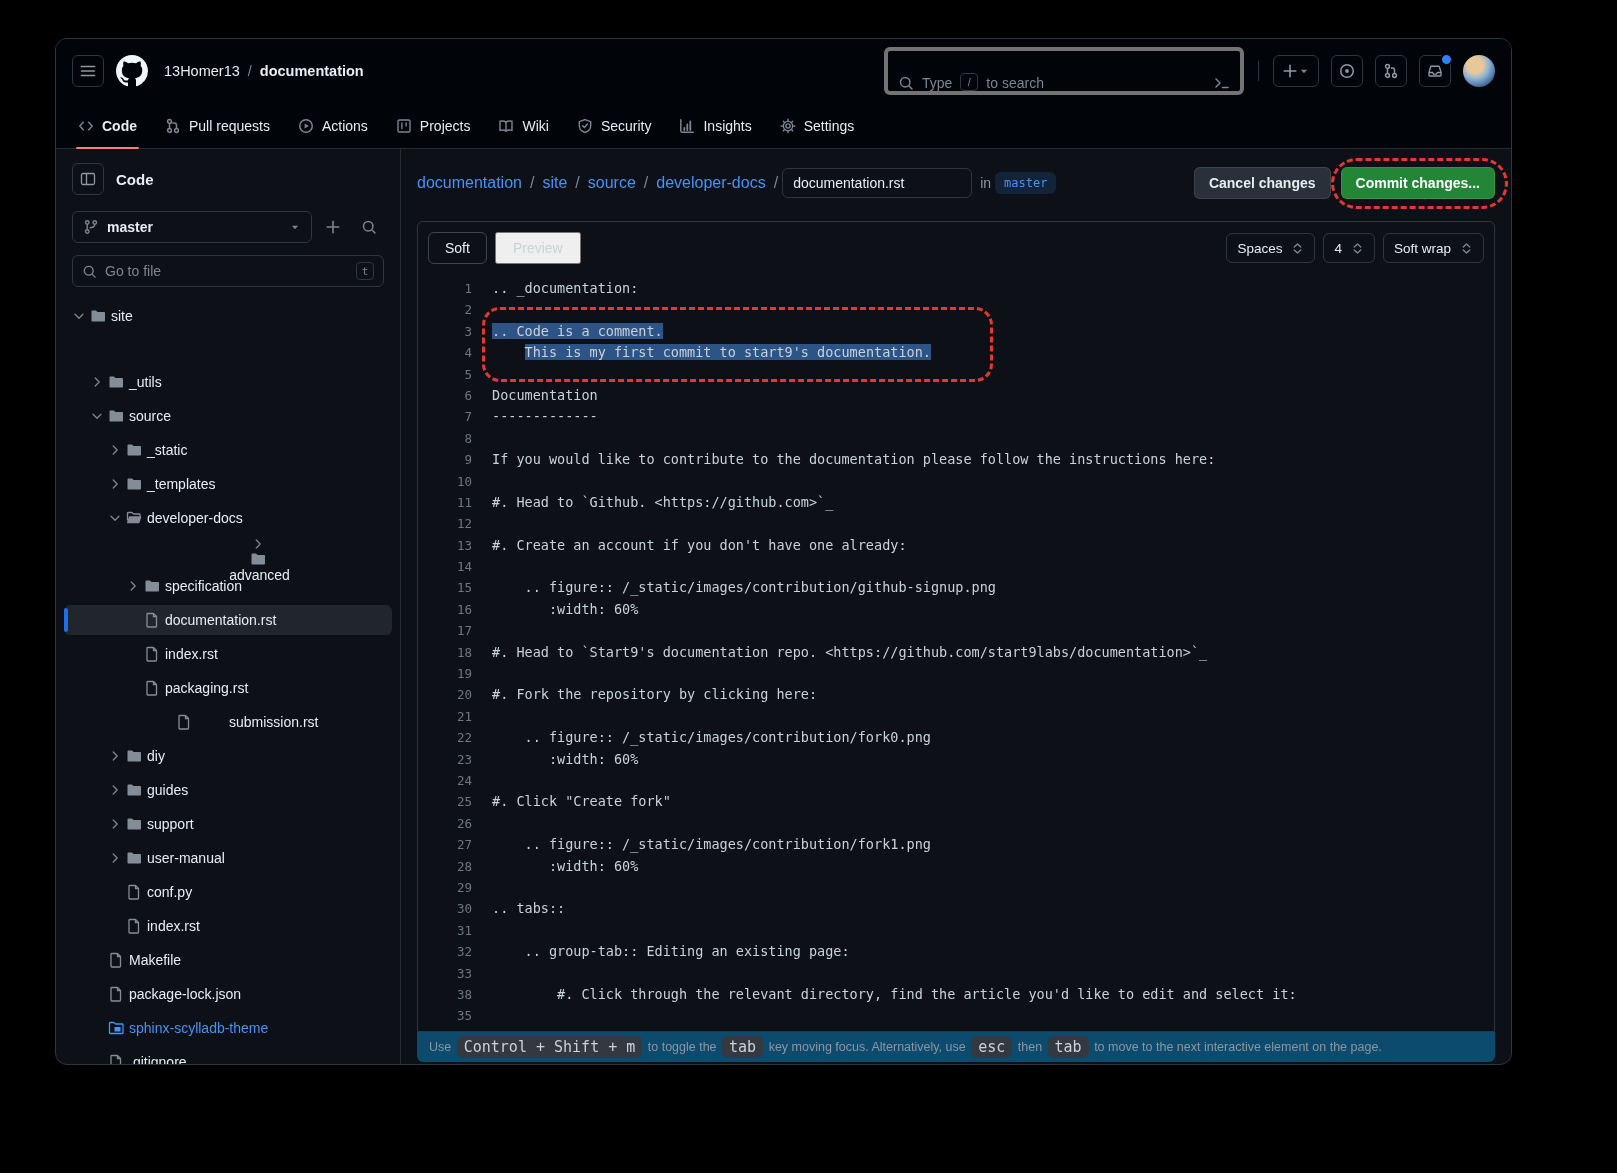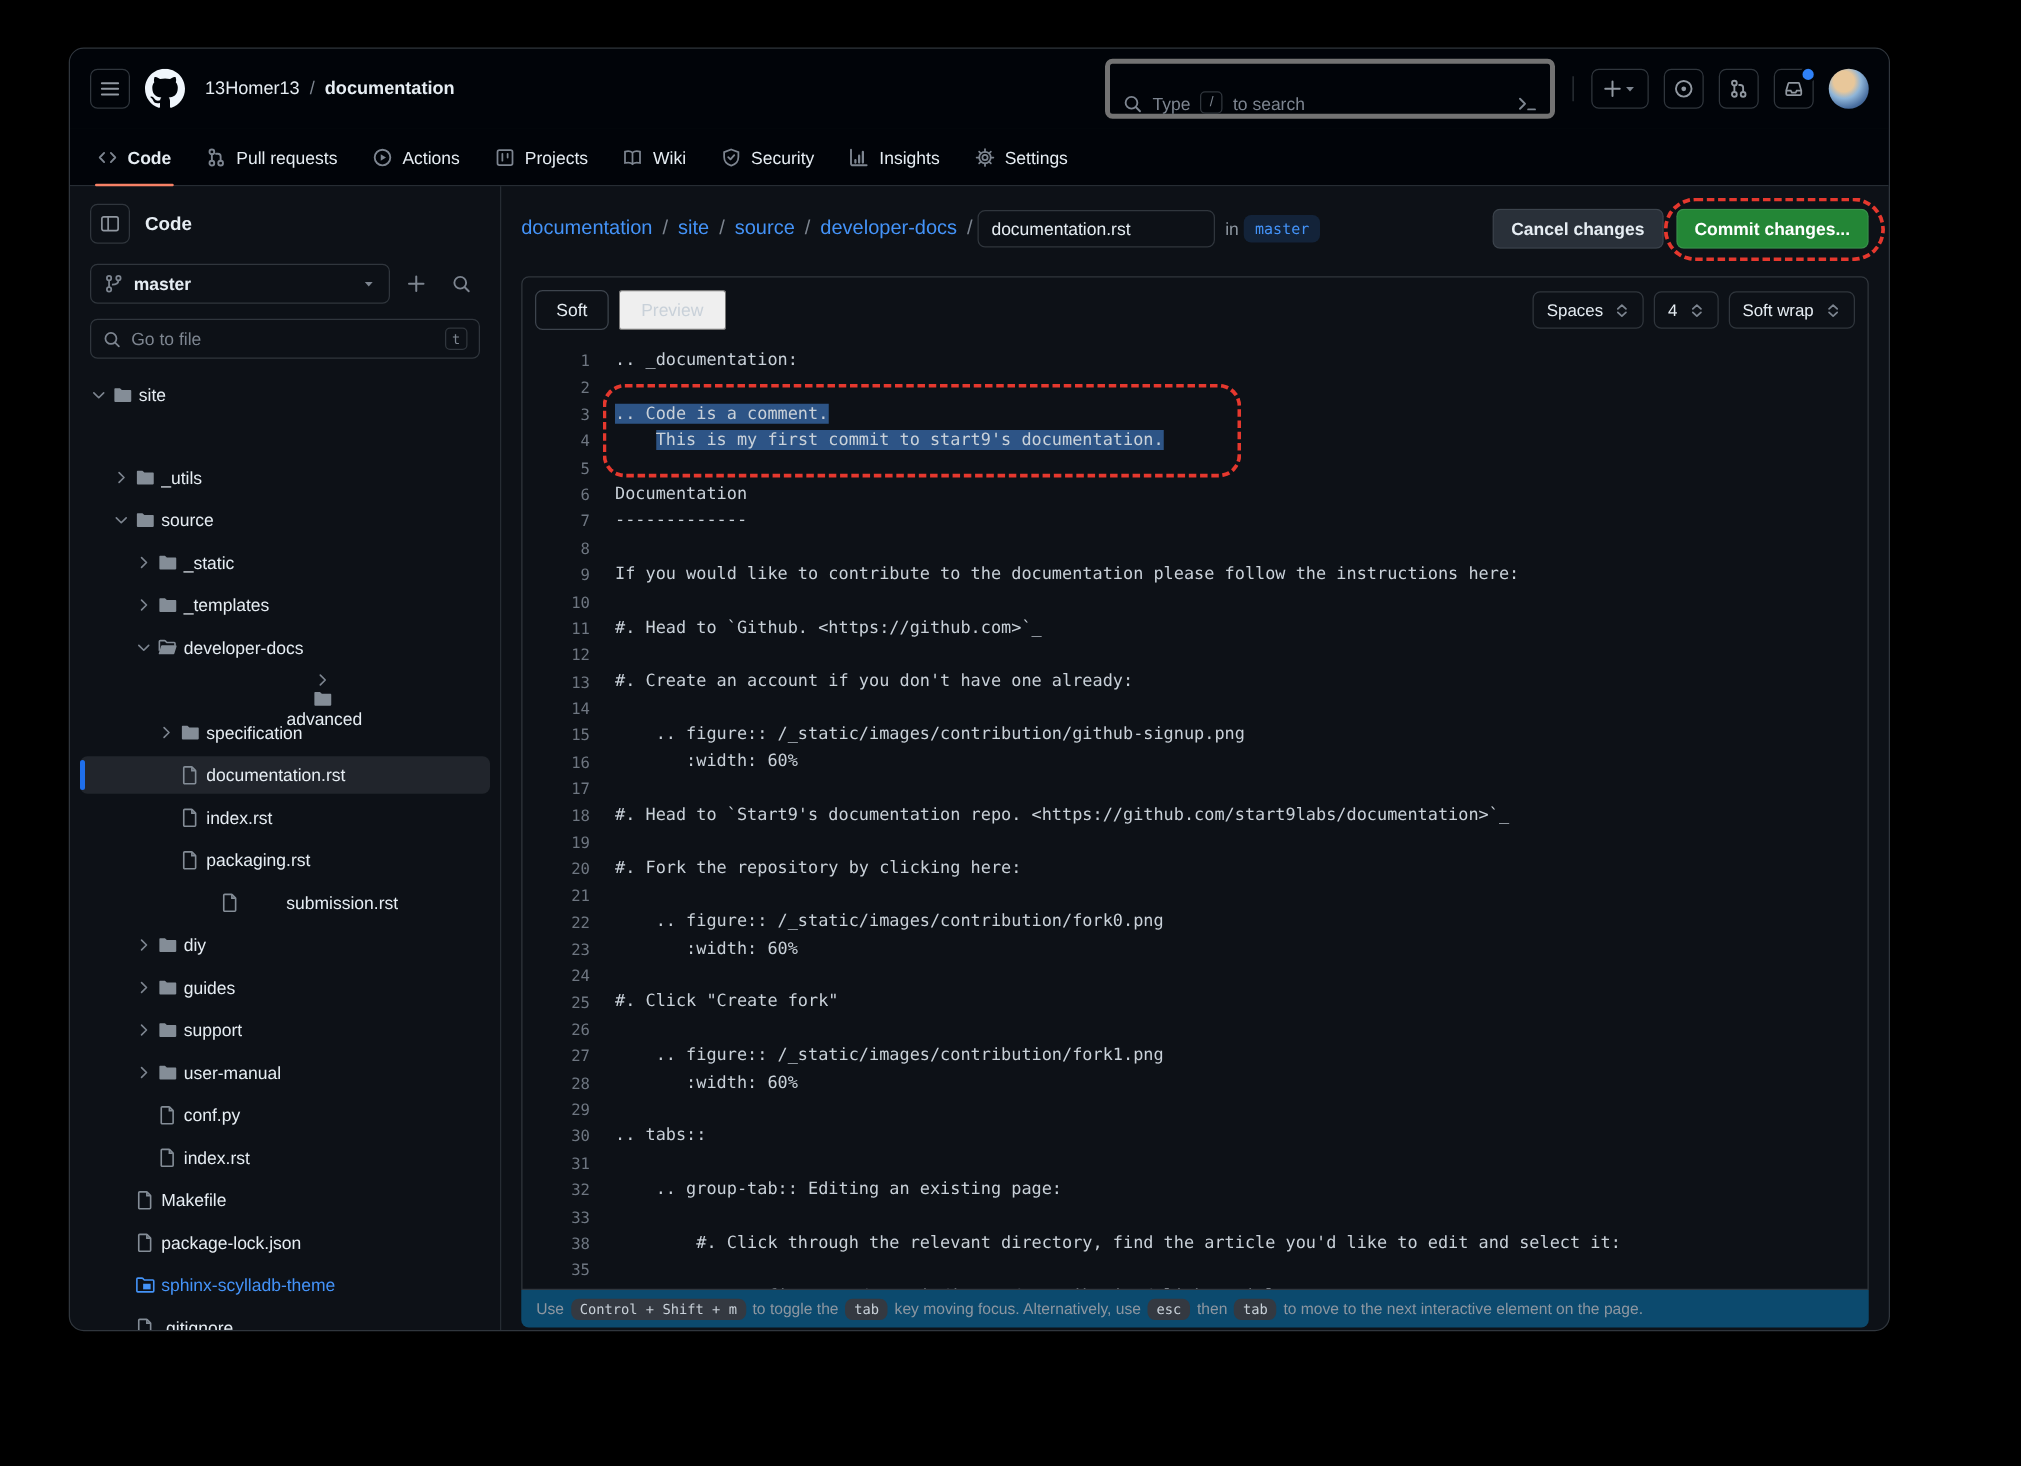--- a/index.html
+++ b/index.html
@@ -94,21 +94,21 @@
   .editor-body{flex:1;position:relative;overflow:hidden;padding-top:4px;font-family:"DejaVu Sans Mono",monospace;}
   .cl{display:flex;height:21.4px;line-height:21.4px;}
   .cl .ln{width:74px;padding-right:20px;box-sizing:border-box;text-align:right;color:#6e7681;font-size:12.5px;flex:0 0 auto;}
   .cl .ct{font-size:13.5px;color:#c9d1d9;white-space:pre;}
   .sel{background:var(--selection-blue,#2d5486);}
   .annot-rect{position:absolute;left:64px;top:33px;width:505px;height:69px;border:3px dashed var(--annotation-red,#e5382e);
               border-radius:18px;pointer-events:none;z-index:5;}
   .hintbar{height:30px;flex:0 0 auto;background:#0c4a6e;display:flex;align-items:center;padding:0 12px;color:#8d96a0;
            font-size:12.5px;border-radius:0 0 6px 6px;}
   .hintbar .txt{white-space:pre;}
-  .kbd{background:#343941;border-radius:6px;padding:2px 7px;margin:0 2px;font-size:11px;color:#c9d1d9;
+  .kbd{background:#343941;border-radius:6px;padding:2px 7px;margin:0 2px;font-size:15px;color:#c9d1d9;
        font-family:"DejaVu Sans Mono",monospace;}
 </style>
 </head>
 <body>
 
 <div class="stage">
   <div class="window">
 
     <header class="topbar">
       <button class="icon-btn">

